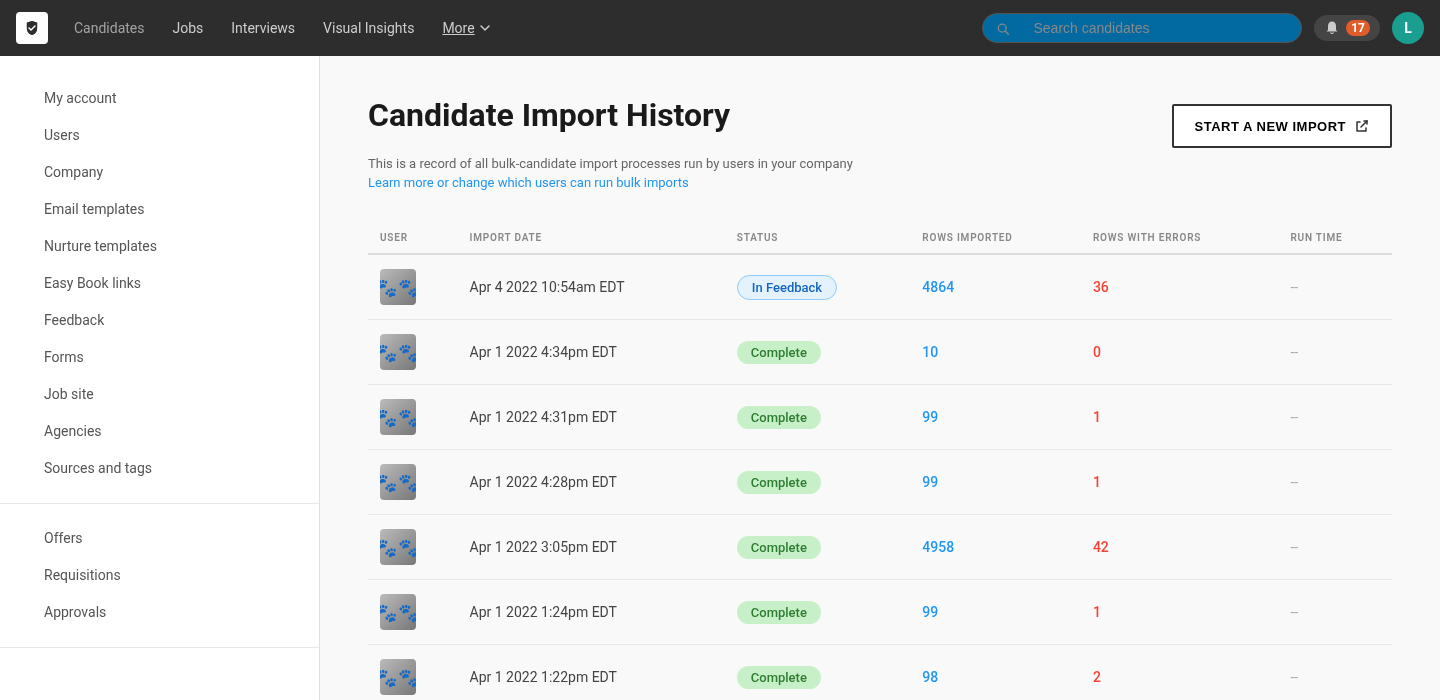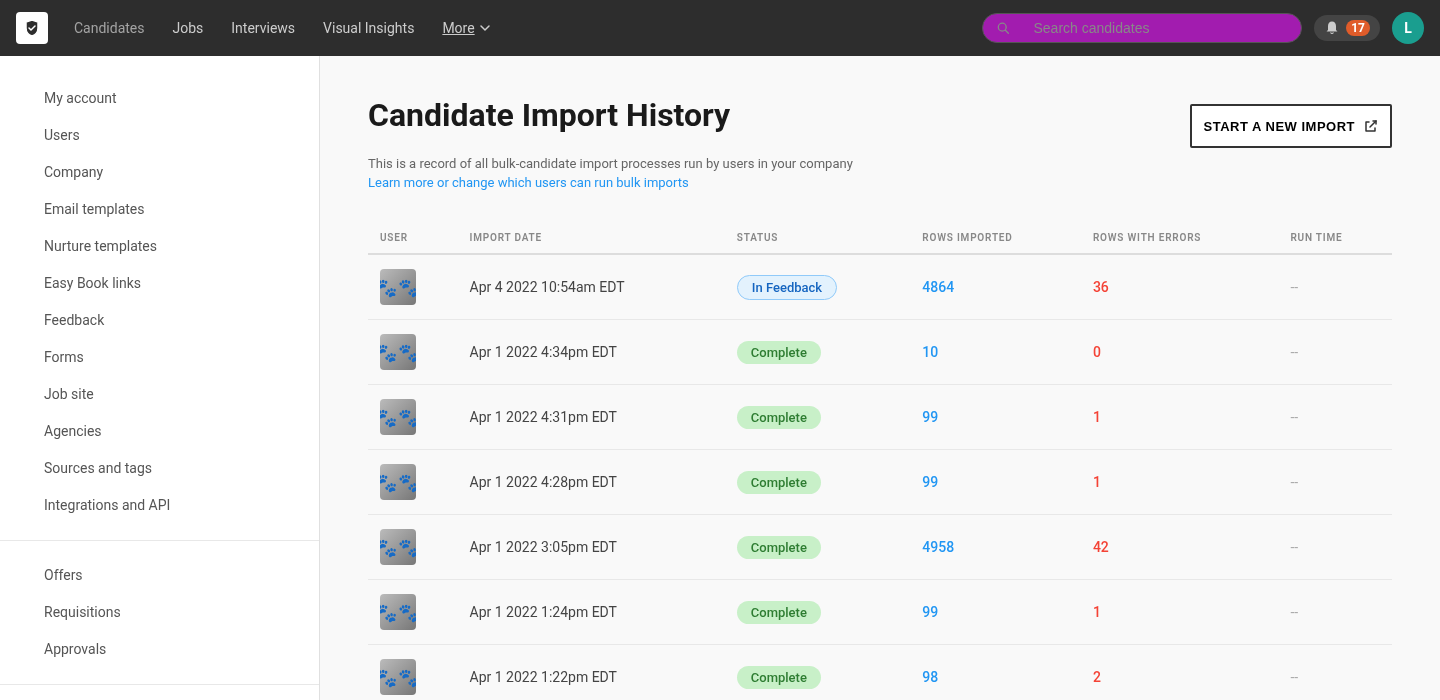--- a/index.html
+++ b/index.html
@@ -29,24 +29,24 @@
     .topnav-nav-item {
       color: #ccc;
       font-size: 14px;
       cursor: pointer;
       padding: 4px 2px;
       white-space: nowrap;
     }
     .topnav-nav-item.active { color: #a3a3a3; }
     .topnav-right { display: flex; align-items: center; gap: 12px; margin-left: auto; }
     .search-box {
-      background: #a21caf;
+      background: #0369a1;
       border: 1px solid #555;
       border-radius: 20px;
-      display: flex; align-items: center;
+      display: flex; align-items: flex-end;
       padding: 6px 14px;
       gap: 24px;
       width: 320px;
     }
     .search-box input {
       background: transparent;
       border: none;
       color: #ccc;
       font-size: 14px;
       outline: none;
@@ -101,21 +101,21 @@
     .sidebar-divider { border-top: 1px solid #e8e8e8; margin: 16px 0; }
 
     
     .main { flex: 1; padding: 40px 48px; background: #f9f9f9; overflow-y: auto; }
 
     .page-header { display: flex; align-items: flex-start; justify-content: space-between; margin-bottom: 8px; }
     .page-title { font-size: 32px; font-weight: 700; color: #1a1a1a; }
     .start-import-btn {
       border: 2px solid #333;
       background: #fff;
-      padding: 12px 11px;
+      padding: 12px 20px;
       font-size: 13px;
       font-weight: 600;
       letter-spacing: 0.5px;
       cursor: pointer;
       display: flex; align-items: center; gap: 8px;
       white-space: nowrap;
       border-radius: 2px;
       margin-top: 8px;
     }
 
@@ -219,21 +219,20 @@
     <div class="sidebar-item">Users</div>
     <div class="sidebar-item">Company</div>
     <div class="sidebar-item">Email templates</div>
     <div class="sidebar-item">Nurture templates</div>
     <div class="sidebar-item">Easy Book links</div>
     <div class="sidebar-item">Feedback</div>
     <div class="sidebar-item">Forms</div>
     <div class="sidebar-item">Job site</div>
     <div class="sidebar-item">Agencies</div>
     <div class="sidebar-item">Sources and tags</div>
-    <div class="sidebar-item">Integrations and API</div>
     <div class="sidebar-divider"></div>
     <div class="sidebar-item">Offers</div>
     <div class="sidebar-item">Requisitions</div>
     <div class="sidebar-item">Approvals</div>
     <div class="sidebar-divider"></div>
 
   </aside>
 
   <main class="main">
     <div class="page-header">

